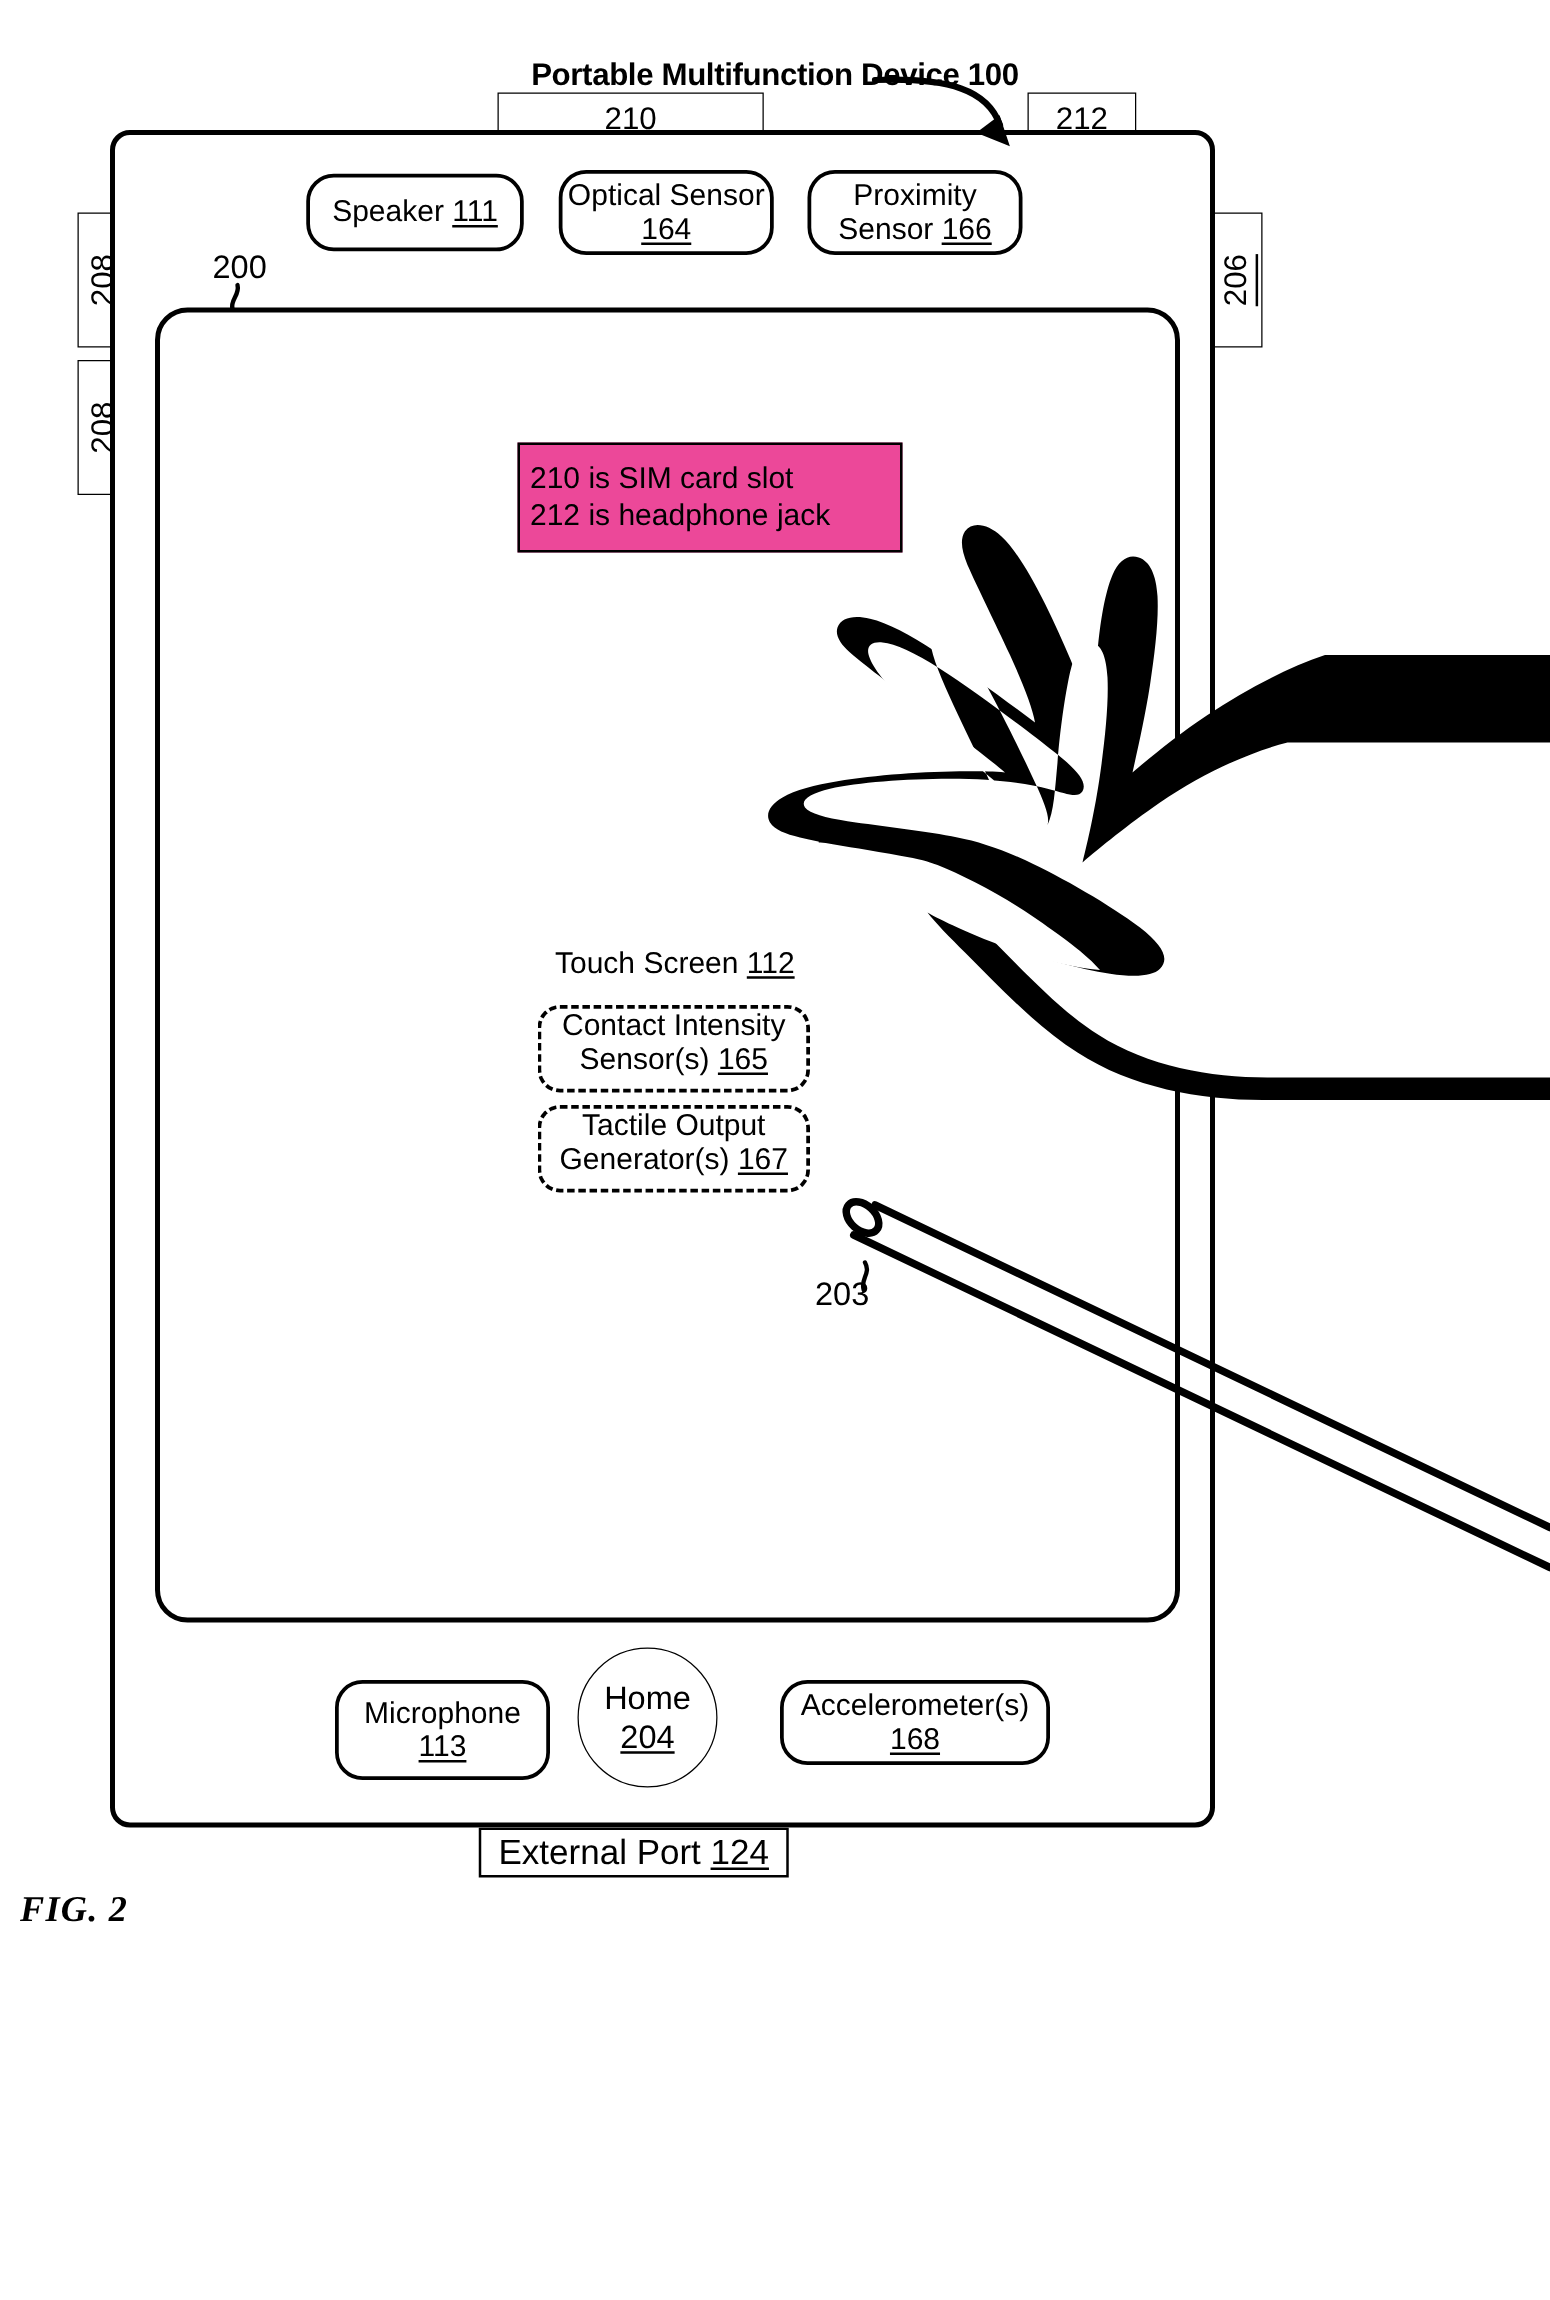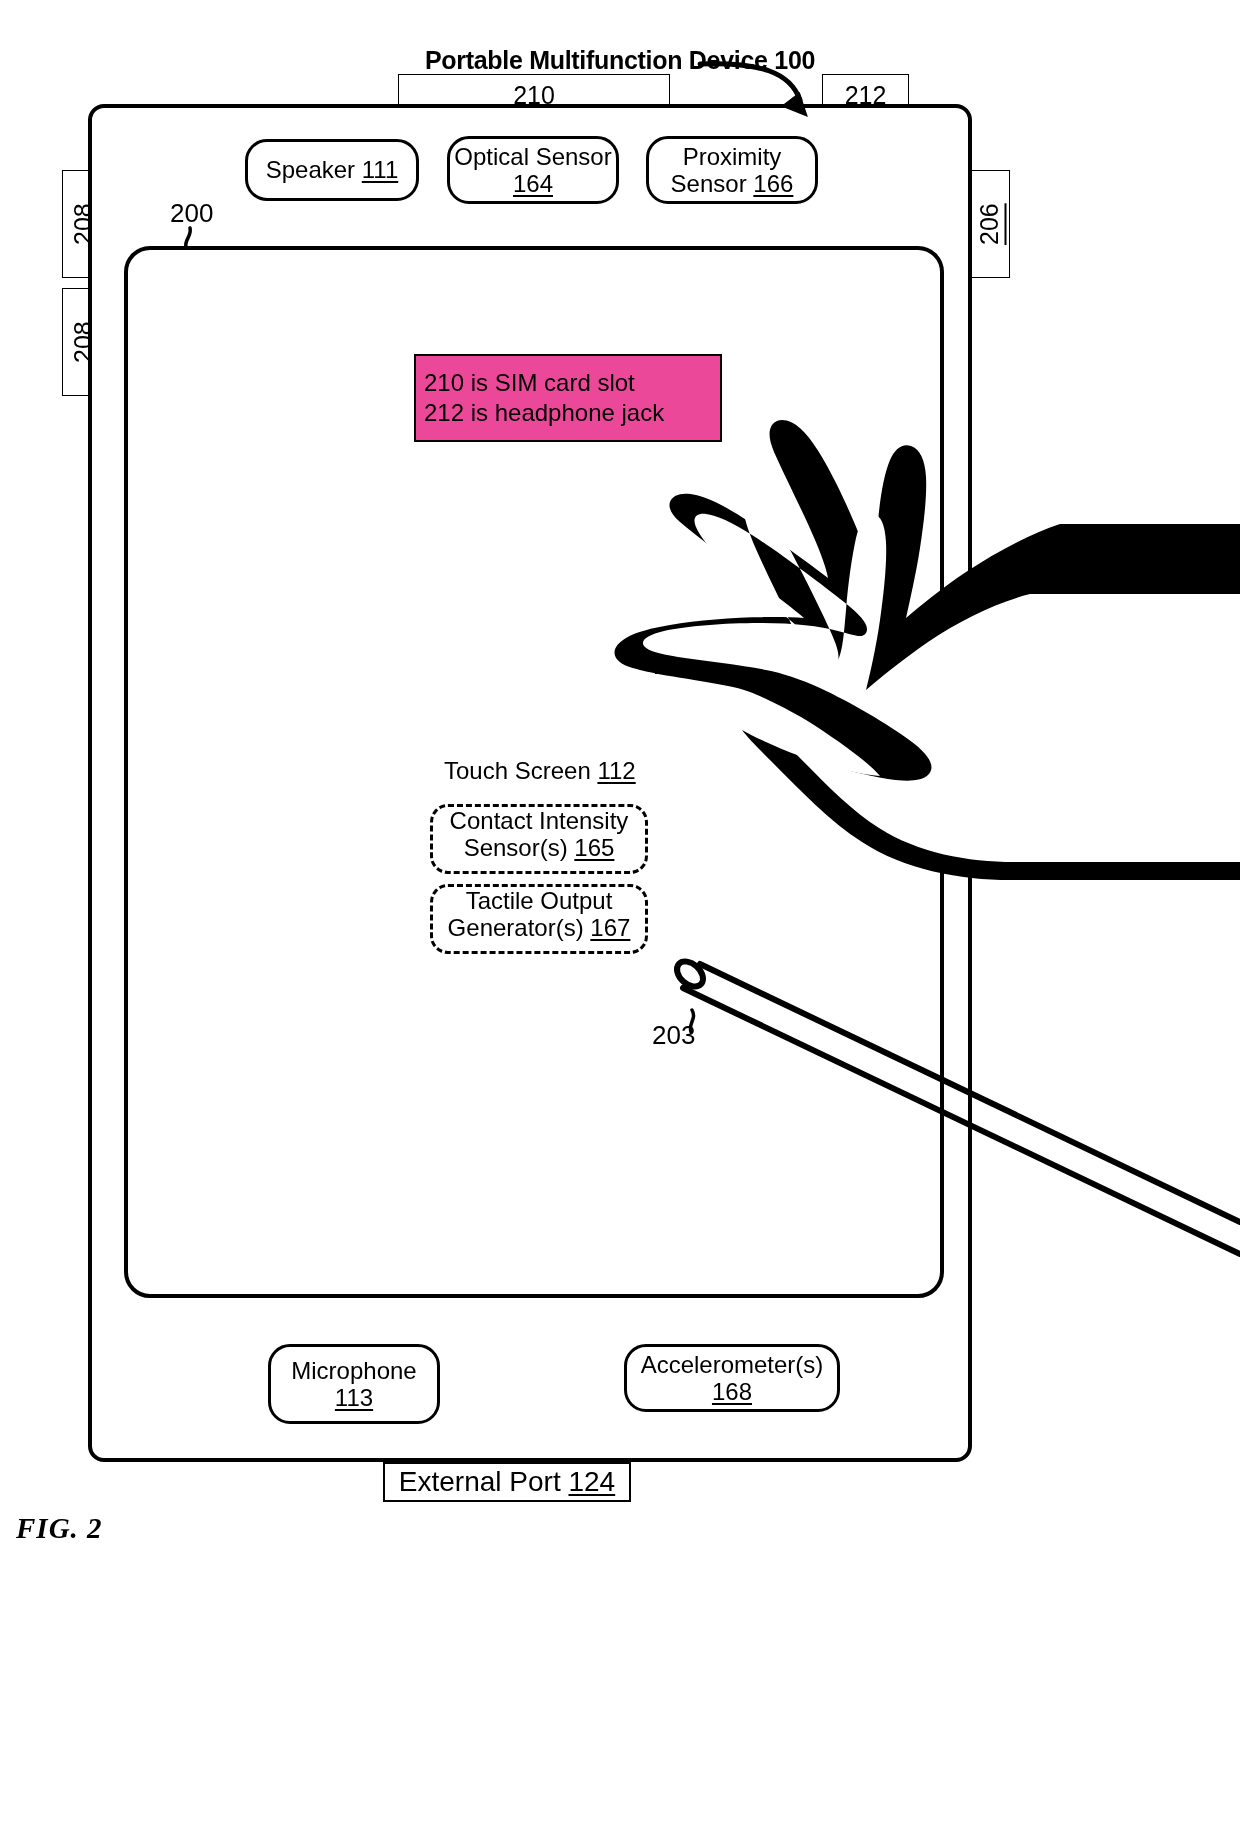--- a/index.html
+++ b/index.html
@@ -49,21 +49,21 @@
     text-decoration: underline;
     text-underline-offset: 3px;
     box-sizing: border-box;
   }
   .callout.vertical {
     writing-mode: vertical-rl;
     text-orientation: mixed;
     transform: rotate(180deg);
   }
 
-  #callout-210 { left: 398px; top: 74px;  width: 272px; height: 42px; }
+  #callout-210 { left: 398px; top: 74px;  width: 213px; height: 42px; }
   #callout-212 { left: 822px; top: 74px;  width: 87px;  height: 42px; }
   #callout-208a{ left: 62px;  top: 170px; width: 42px;  height: 108px; }
   #callout-208b{ left: 62px;  top: 288px; width: 42px;  height: 108px; }
   #callout-206 { left: 968px; top: 170px; width: 42px;  height: 108px; }
 
   
   .device-body {
     position: absolute;
     left: 88px;
     top: 104px;
@@ -310,20 +310,24 @@
 
   <div class="free-label" id="label-203">
     <span>203</span>
   </div>
 
   <div class="pill" id="pill-microphone">
     <div>Microphone</div>
     <div class="num">113</div>
   </div>
 
+  <div class="home-button">
+    <div>Home</div>
+    <div class="num">204</div>
+  </div>
 
   <div class="pill" id="pill-accel">
     <div>Accelerometer(s)</div>
     <div class="num">168</div>
   </div>
 
   <div class="ext-port">
     <span>External Port</span>&nbsp;<span class="num">124</span>
   </div>
 

